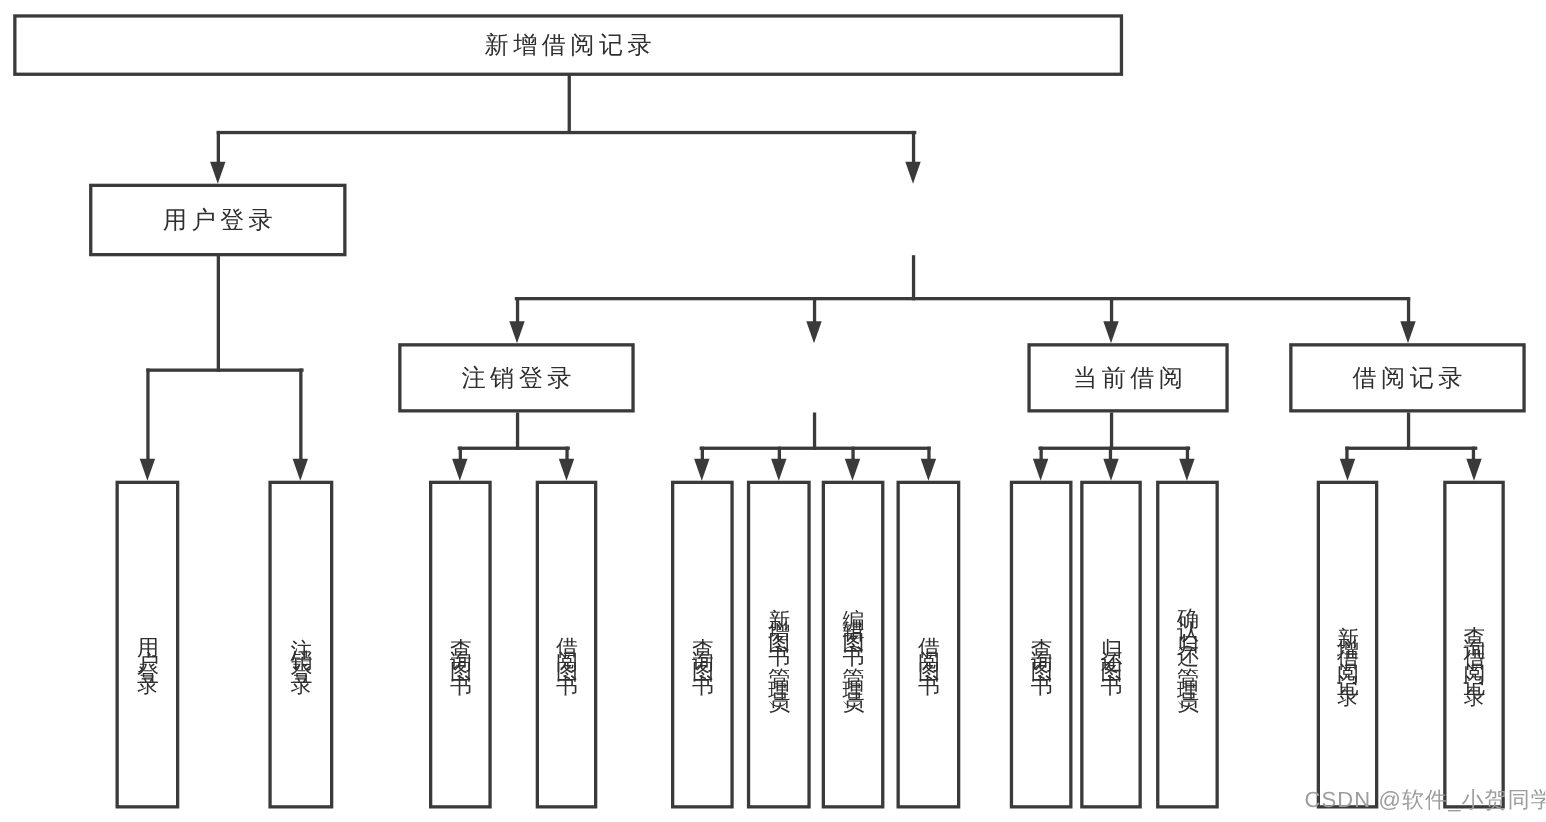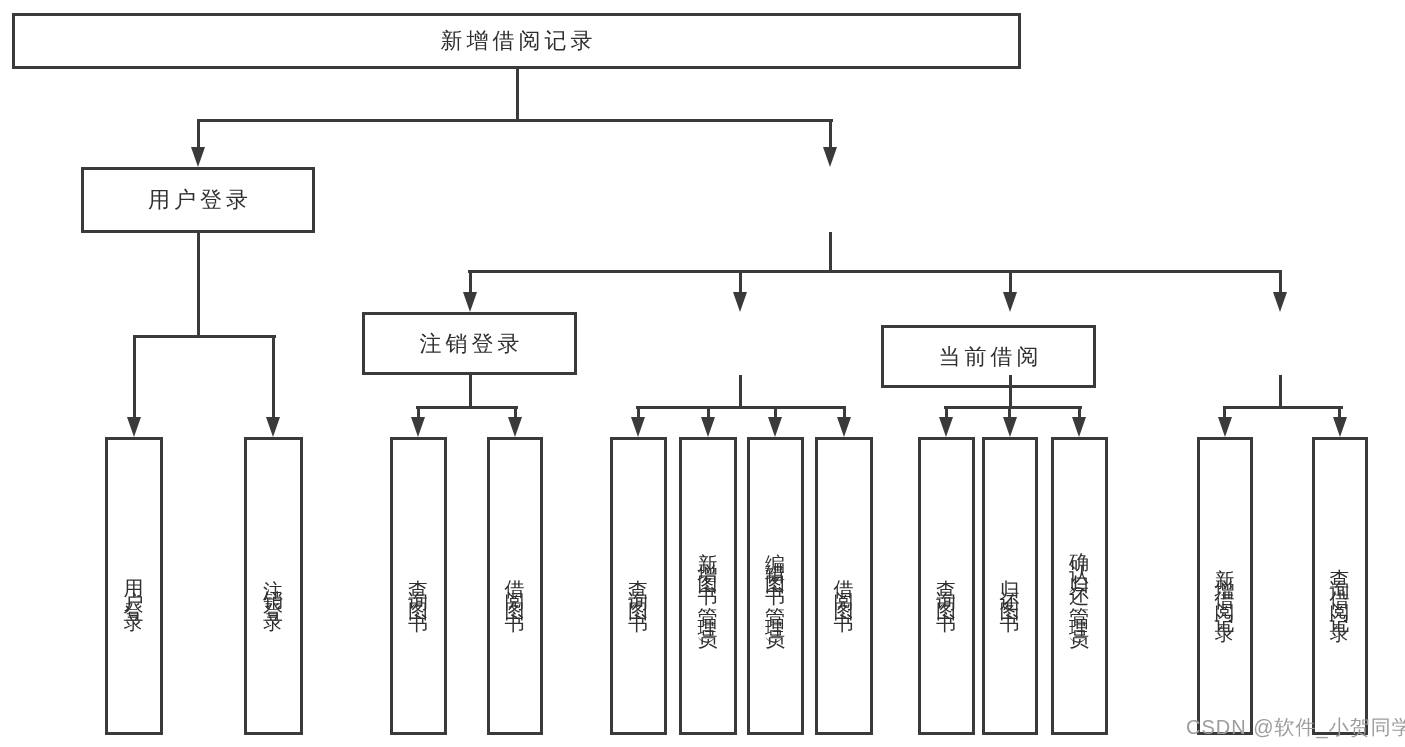--- a/index.html
+++ b/index.html
@@ -91,22 +91,25 @@
   <div class="line" style="left:1009px; top:270px; width:3px; height:26px;"></div>
   <div class="line" style="left:1279px; top:270px; width:3px; height:26px;"></div>
   <div class="arrow" style="left:463px; top:292px;"></div>
   <div class="arrow" style="left:733px; top:292px;"></div>
   <div class="arrow" style="left:1003px; top:292px;"></div>
   <div class="arrow" style="left:1273px; top:292px;"></div>
 
   <div class="node h-node" style="left:362px; top:312px; width:215px; height:63px;">
     <span>注销登录</span>
   </div>
-  <div class="node h-node" style="left:881px; top:312px; width:215px; height:63px;margin-top:13px;">
+  <div class="node h-node" style="left:934px; top:312px; width:183px; height:63px;">
     <span>当前借阅</span>
+  </div>
+  <div class="node h-node" style="left:1172px; top:312px; width:215px; height:63px;">
+    <span>借阅记录</span>
   </div>
 
   <div class="line" style="left:469px; top:375px; width:3px; height:34px;"></div>
   <div class="line" style="left:416px; top:406px; width:102px; height:3px;"></div>
   <div class="line" style="left:417px; top:406px; width:3px; height:18px;"></div>
   <div class="line" style="left:514px; top:406px; width:3px; height:18px;"></div>
   <div class="arrow" style="left:411px; top:417px;"></div>
   <div class="arrow" style="left:508px; top:417px;"></div>
 
   <div class="line" style="left:739px; top:375px; width:3px; height:34px;"></div>

